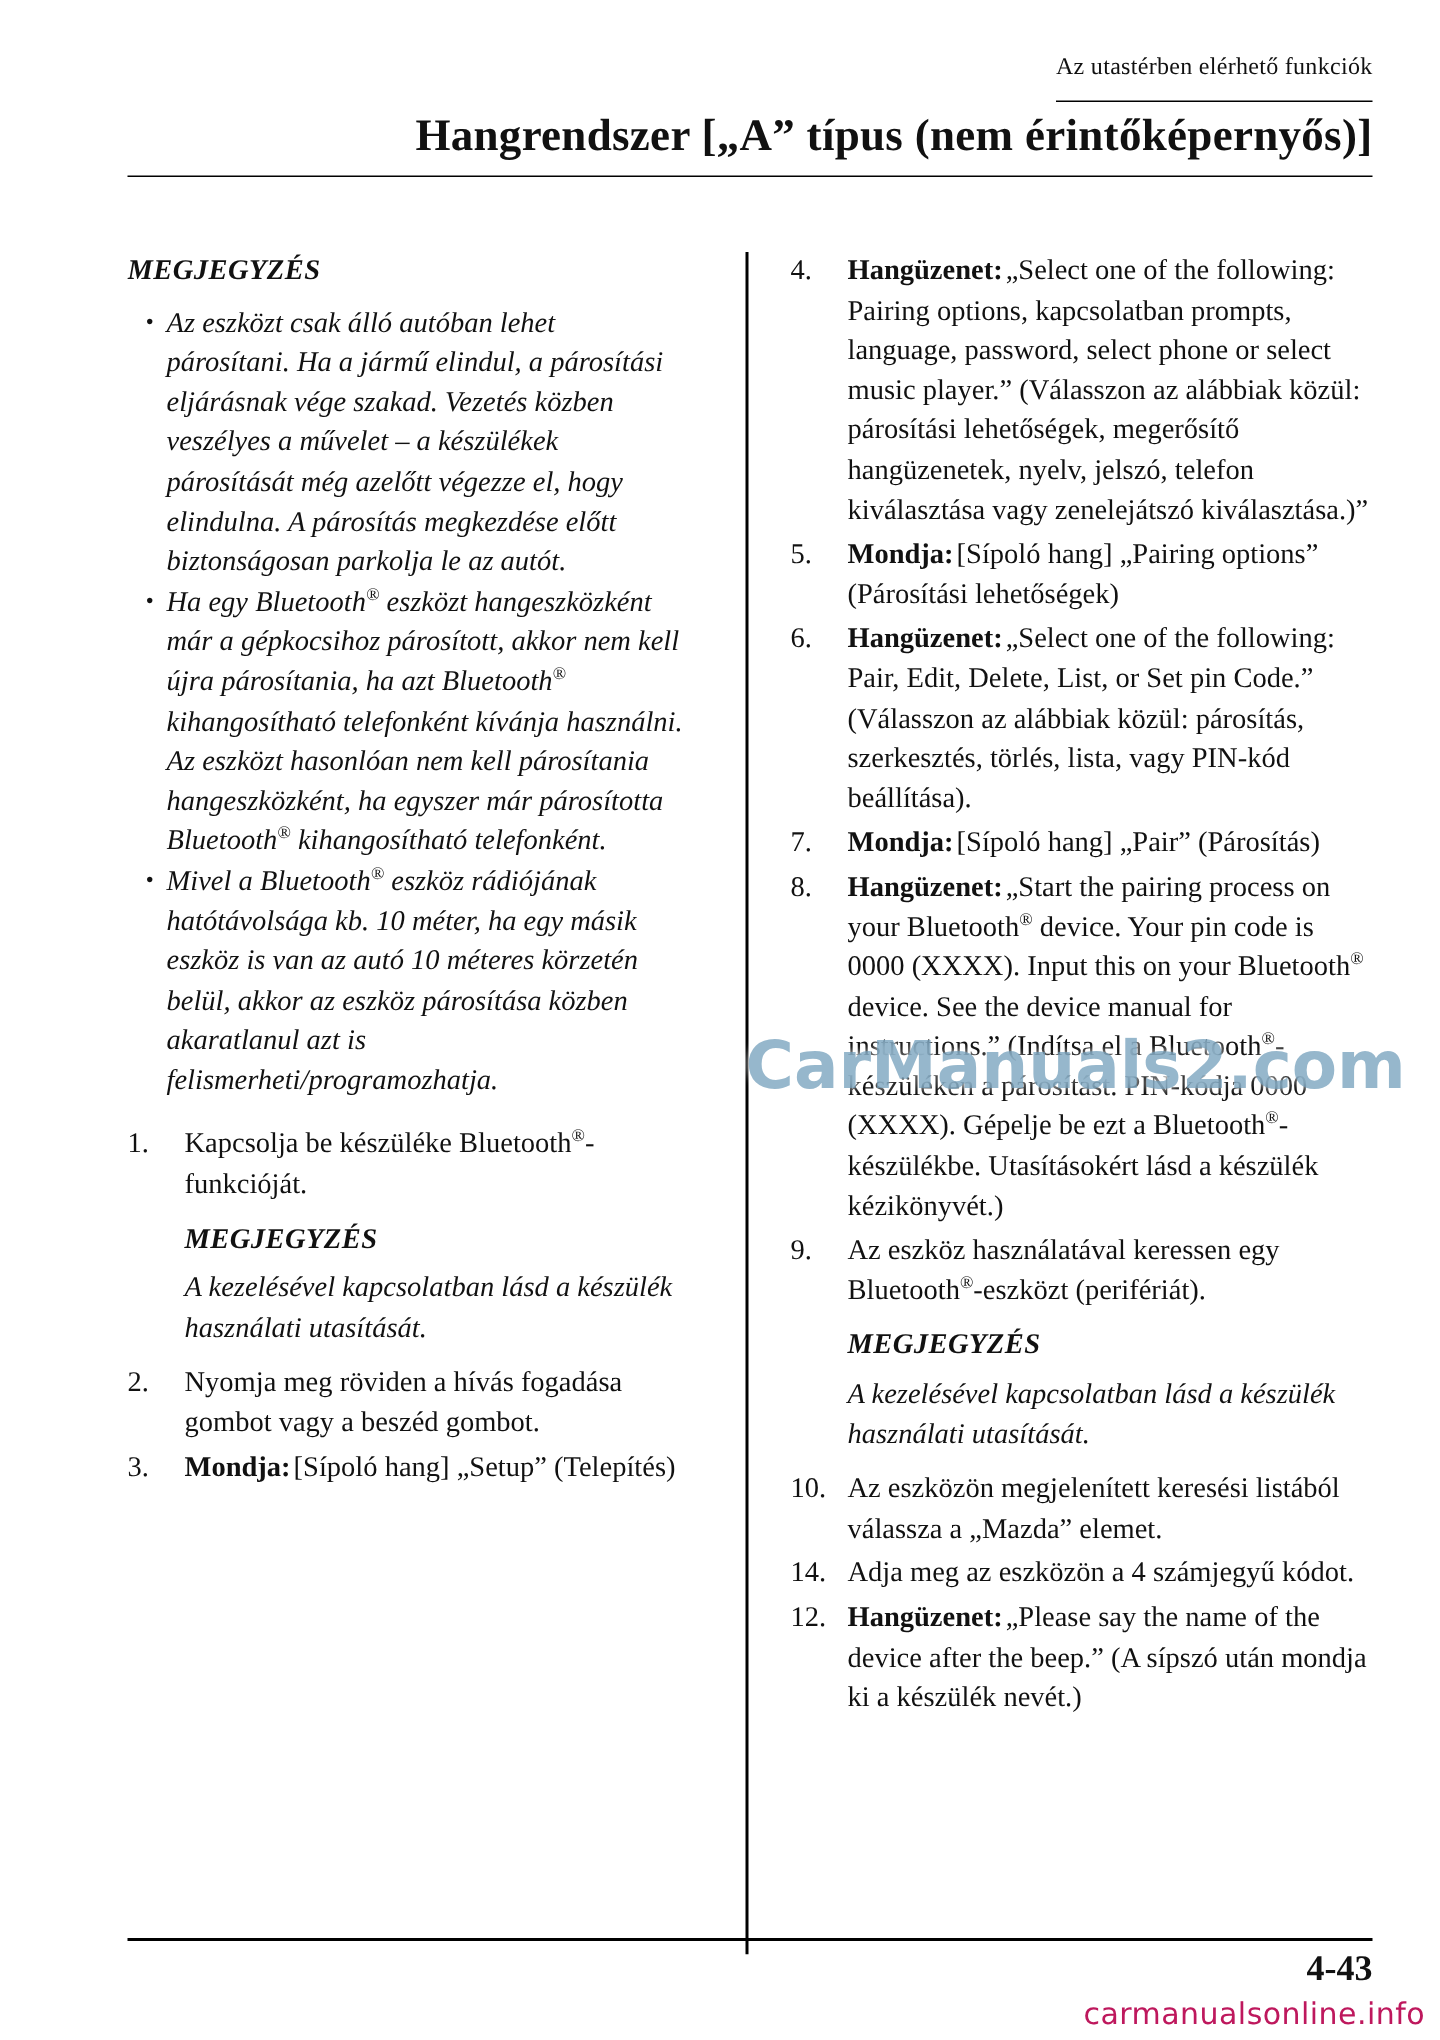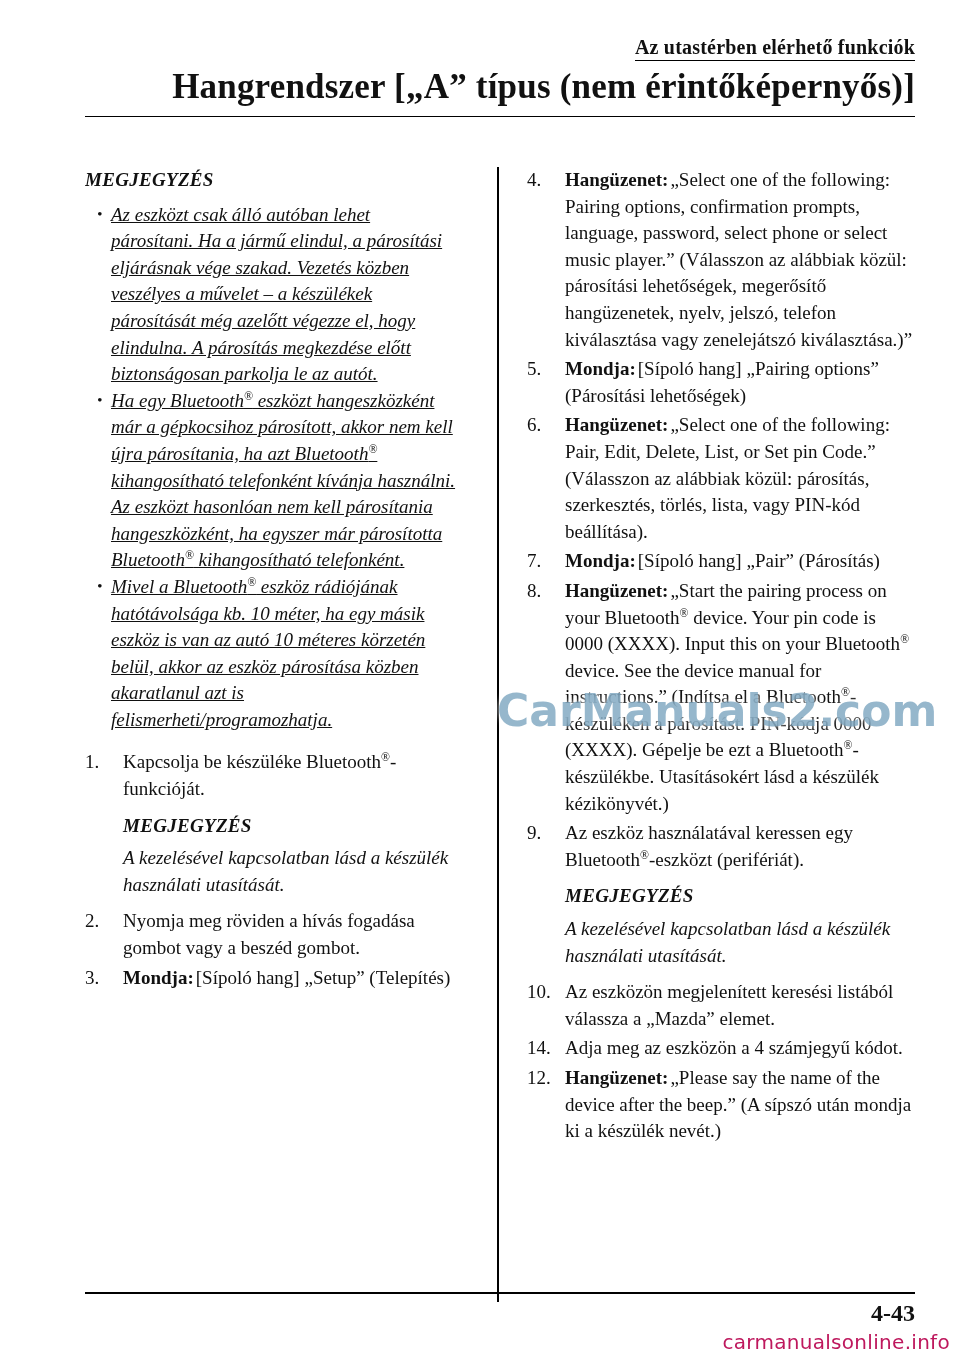--- a/index.html
+++ b/index.html
@@ -5,38 +5,38 @@
   html,body { margin:0; padding:0; background:#e8e8e8; }
   .page {
     width:960px; height:1360px; margin:0 auto; background:#ffffff;
     position:relative; overflow:hidden;
     font-family:"Liberation Serif","DejaVu Serif",serif;
     color:#111;
   }
   
   .header { padding:36px 45px 0 85px; text-align:right; }
   .header-section {
-    display:inline-block; font-size:20px; font-weight:bold;
-    border-bottom:1.5px solid #000; padding-bottom:1px; letter-spacing:.2px;
+    display:inline-block; font-size:16px; font-weight:normal;
+    border-bottom:1.5px solid #000; padding-bottom:13px; letter-spacing:.2px;
   }
-  .header-title { font-size:35px; font-weight:bold; margin-top:6px; letter-spacing:.2px; }
+  .header-title { font-size:30px; font-weight:bold; margin-top:6px; letter-spacing:.2px; }
   .header-rule { margin:9px 45px 0 85px; border-top:1.8px solid #000; }
   
   .content {
     display:flex; align-items:stretch;
     margin:50px 45px 0 85px;
     height:1135px; overflow:hidden;
     font-size:19px; line-height:1.4;
   }
   .col-left  { flex:0 0 388px; width:388px; }
   .divider   { flex:0 0 2px; background:#000; margin-left:24px; }
   .col-right { flex:1; padding-left:28px; }
   
   .note-heading { font-weight:bold; font-style:italic; font-size:19px; margin:0 0 8px 0; letter-spacing:.3px; }
-  .bullets { list-style:none; margin:4px 16px 16px 0; padding:0 0 0 12px; font-style:italic;text-decoration:underline; }
+  .bullets { list-style:none; margin:4px 16px 16px 0; padding:0 0 0 12px; font-style:italic; }
   .bullets li { position:relative; padding-left:14px; margin:0; }
   .bullets li::before { content:"•"; position:absolute; left:0; top:1px; font-size:.8em; }
   .inner-note { margin:10px 0 10px 38px; font-style:italic; }
   .inner-note .note-heading { margin-bottom:6px; }
   
   .step { display:flex; margin:0 0 3px 0; }
   .step .num { flex:0 0 38px; width:38px; }
   .step-text { flex:1; }
   .step-label { font-weight:bold; }
   .step-label:not(:empty) { margin-right:2px; }
@@ -102,21 +102,21 @@
         <div class="step-text"><b class="step-label">Mondja:</b><span class="step-body">[Sípoló hang] „Setup” (Telepítés)</span></div>
       </div>
     </div>
 
     <div class="divider"></div>
 
     <div class="col-right">
 
       <div class="step">
         <span class="num">4.</span>
-        <div class="step-text"><b class="step-label">Hangüzenet:</b><span class="step-body">„Select one of the following: Pairing options, confirmation prompts, language, password, select phone or select music player.” (Válasszon az alábbiak közül: párosítási lehetőségek, megerősítő hangüzenetek, nyelv, jelszó, telefon kiválasztása vagy zenelejátszó kiválasztása.)”</span></div>
+        <div class="step-text"><b class="step-label">Hangüzenet:</b><span class="step-body">„Select one of the following: Pairing options, kapcsolatban prompts, language, password, select phone or select music player.” (Válasszon az alábbiak közül: párosítási lehetőségek, megerősítő hangüzenetek, nyelv, jelszó, telefon kiválasztása vagy zenelejátszó kiválasztása.)”</span></div>
       </div>
 
       <div class="step">
         <span class="num">5.</span>
         <div class="step-text"><b class="step-label">Mondja:</b><span class="step-body">[Sípoló hang] „Pairing options” (Párosítási lehetőségek)</span></div>
       </div>
 
       <div class="step">
         <span class="num">6.</span>
         <div class="step-text"><b class="step-label">Hangüzenet:</b><span class="step-body">„Select one of the following: Pair, Edit, Delete, List, or Set pin Code.” (Válasszon az alábbiak közül: párosítás, szerkesztés, törlés, lista, vagy PIN-kód beállítása).</span></div>

